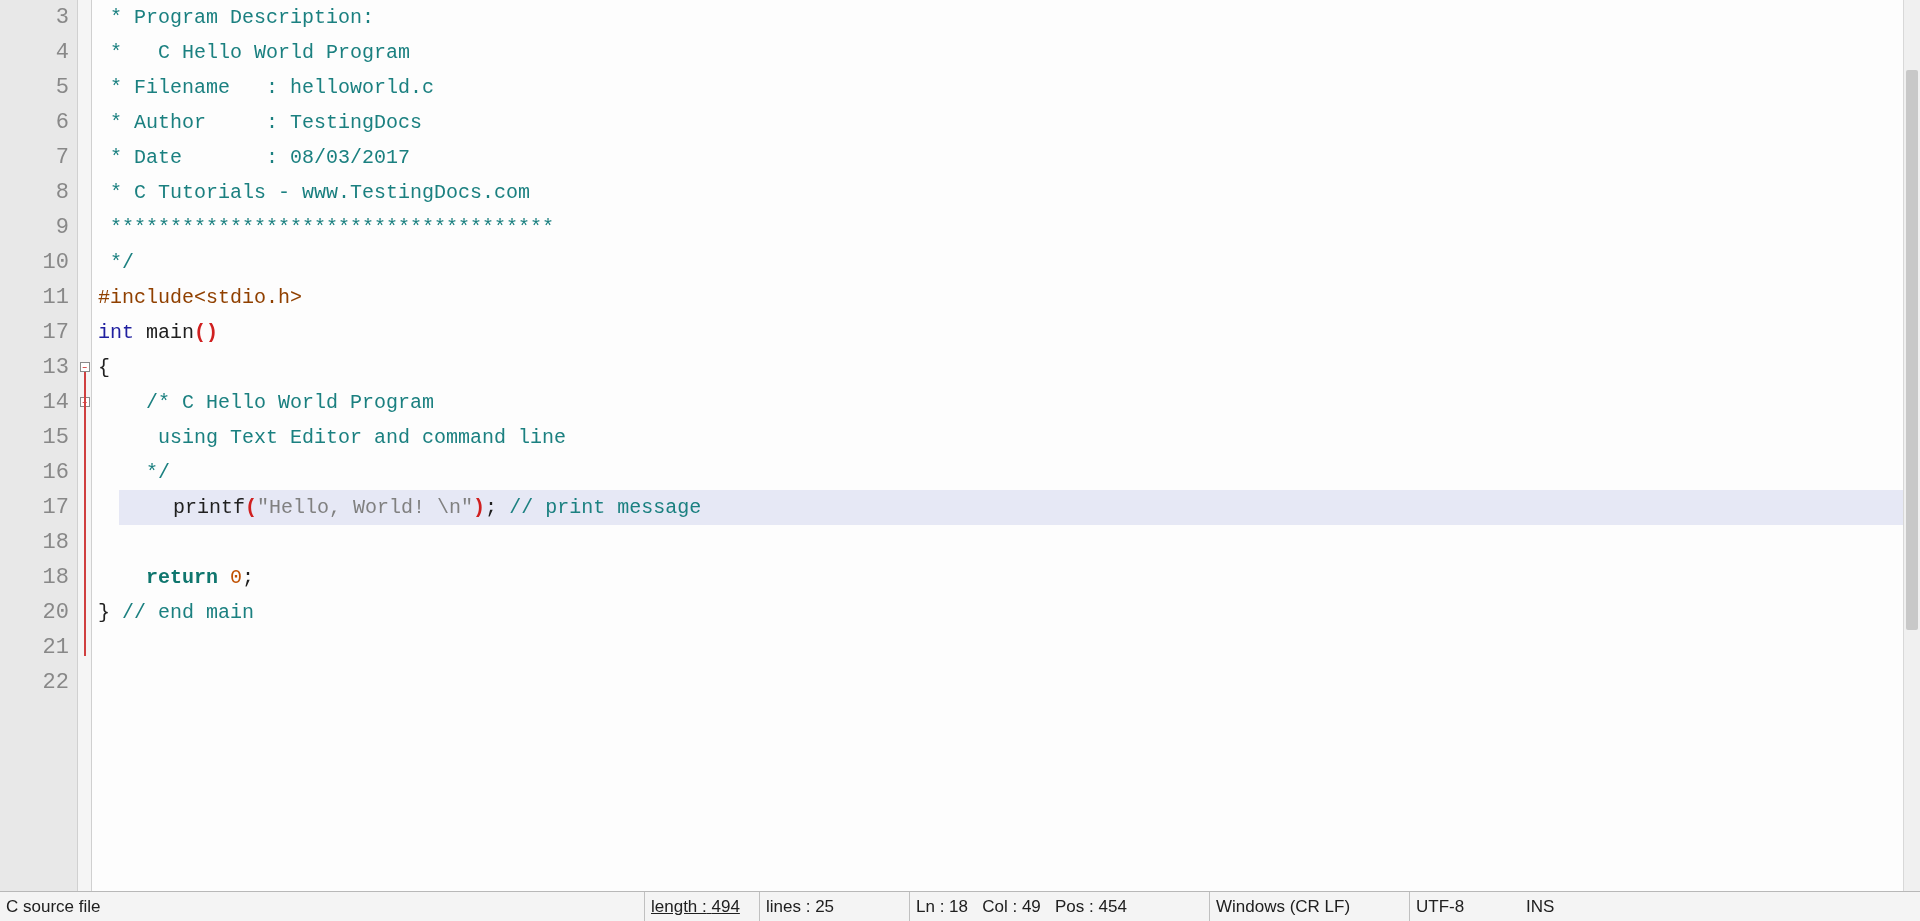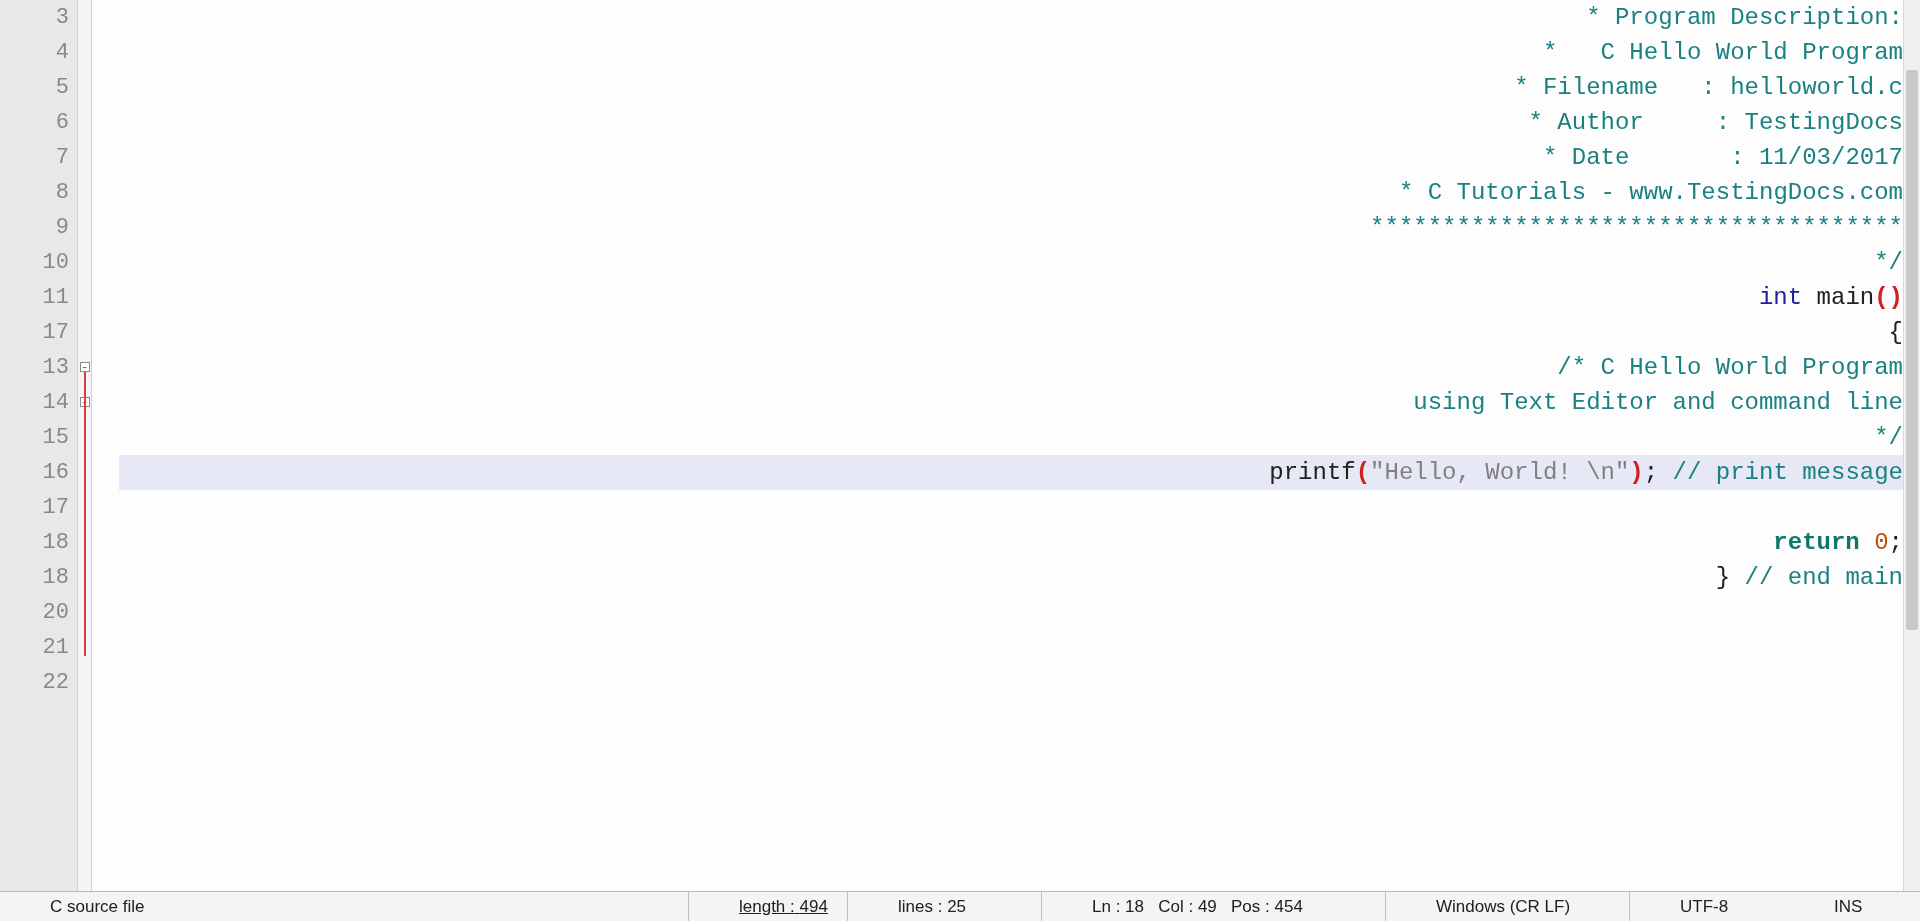--- a/index.html
+++ b/index.html
@@ -40,23 +40,22 @@
     .code-content {
       flex: 1;
       background: #fdfdfd;
       position: relative;
     }
     
     .line {
       height: 35px;
       display: flex;
       align-items: center;
-      font-size: 24px;
+      font-size: 20px;
       white-space: pre;
-      justify-content: flex-end;
     }
     
     .gutter .line {
       justify-content: flex-end;
       padding-right: 8px;
       color: #888;
       font-size: 22px;
     }
     
     .code-content .line {
@@ -117,21 +116,20 @@
       font-size: 17px;
       color: #202020;
     }
     
     .status-section {
       padding: 0 6px;
       border-right: 1px solid #c0c0c0;
       height: 100%;
       display: flex;
       align-items: center;
-      margin-left: 44px;
     }
     
     .status-filetype { width: 645px; }
     .status-length { width: 115px; text-decoration: underline; }
     .status-lines { width: 150px; }
     .status-position { width: 300px; }
     .status-eol { width: 200px; }
     .status-encoding { width: 110px; border-right: none; }
     .status-ins { flex: 1; text-align: right; border-right: none;}
     
@@ -178,24 +176,25 @@
     <div class="fold-column" id="fold">
         <div class="fold-marker" style="top: 362px;">−</div>
         <div class="fold-marker" style="top: 397px;">−</div>
         <div class="fold-line" style="top: 372px; height: 284px;"></div>
       </div>
     <div class="code-content" id="code">
         <div class="line"><span class="c-comment"> * Program Description:</span></div>
         <div class="line"><span class="c-comment"> *   C Hello World Program</span></div>
         <div class="line"><span class="c-comment"> * Filename   : helloworld.c</span></div>
         <div class="line"><span class="c-comment"> * Author     : TestingDocs</span></div>
-        <div class="line"><span class="c-comment"> * Date       : 11/03/2017</span></div>
+        <div class="line"><span class="c-comment"> * Date       : 08/03/2017</span></div>
         <div class="line"><span class="c-comment"> * C Tutorials - www.TestingDocs.com</span></div>
         <div class="line"><span class="c-comment"> *************************************</span></div>
         <div class="line"><span class="c-comment"> */</span></div>
+        <div class="line"><span class="c-preproc">#include&lt;stdio.h&gt;</span></div>
         <div class="line"><span class="c-keyword-int">int</span><span class="c-plain"> </span><span class="c-func">main</span><span class="c-paren">()</span></div>
         <div class="line"><span class="c-brace">{</span></div>
         <div class="line"><span class="c-comment">    /* C Hello World Program</span></div>
         <div class="line"><span class="c-comment">     using Text Editor and command line</span></div>
         <div class="line"><span class="c-comment">    */</span></div>
         <div class="line highlighted"><span class="c-plain">    </span><span class="c-func">printf</span><span class="c-paren">(</span><span class="c-string">"Hello, World! \n"</span><span class="c-paren">)</span><span class="c-plain">; </span><span class="c-line-comment">// print message</span></div>
         <div class="line"></div>
         <div class="line"><span class="c-plain">    </span><span class="c-keyword-return">return</span><span class="c-plain"> </span><span class="c-number">0</span><span class="c-plain">;</span></div>
         <div class="line"><span class="c-brace">}</span><span class="c-plain"> </span><span class="c-line-comment">// end main</span></div>
         <div class="line"></div>

